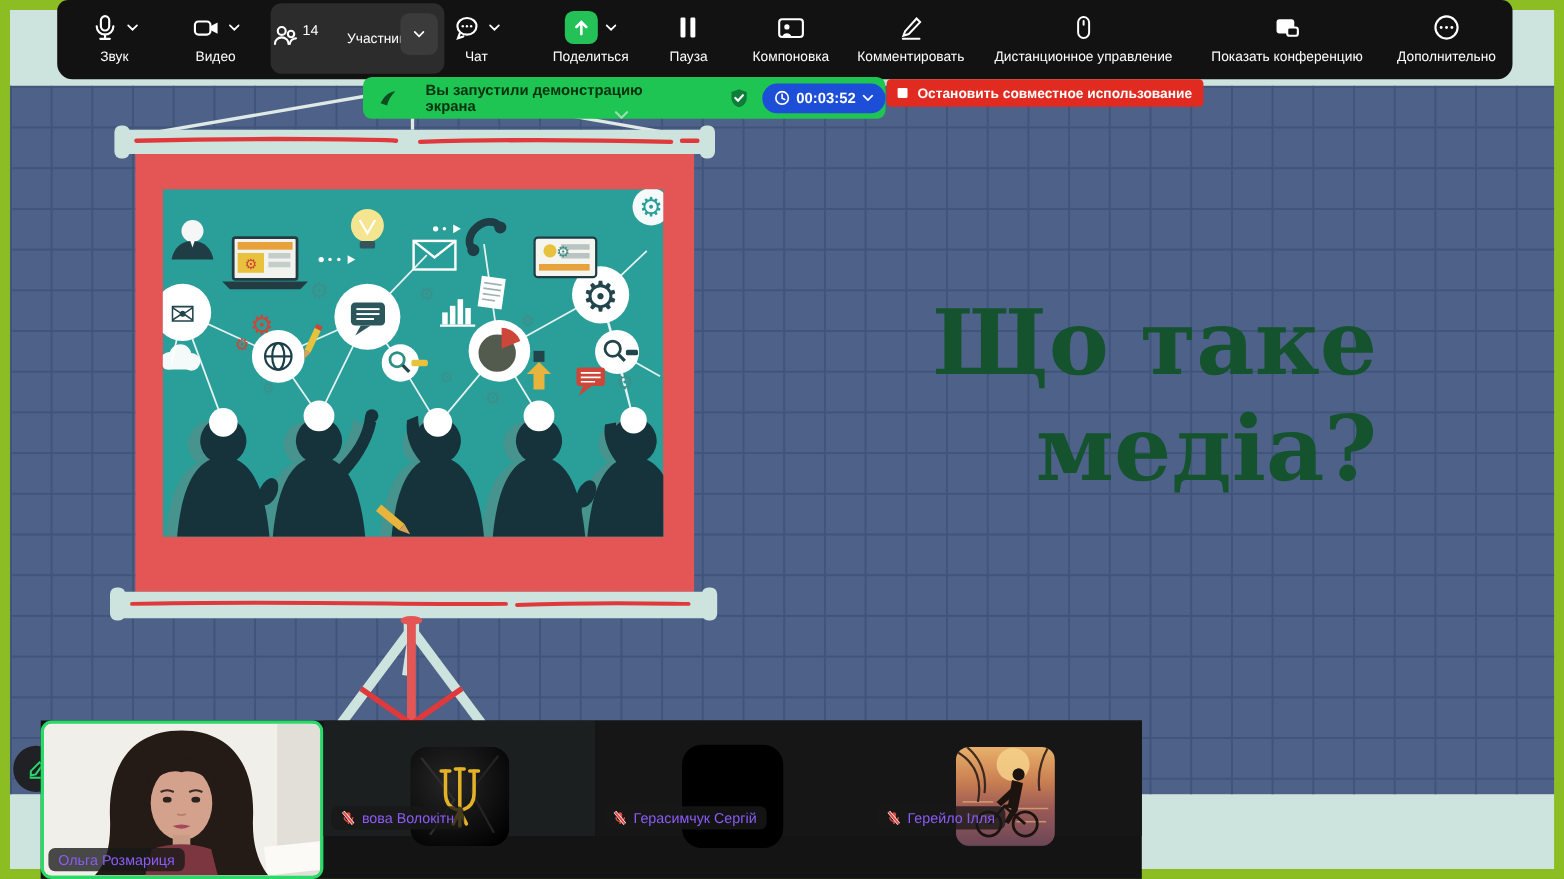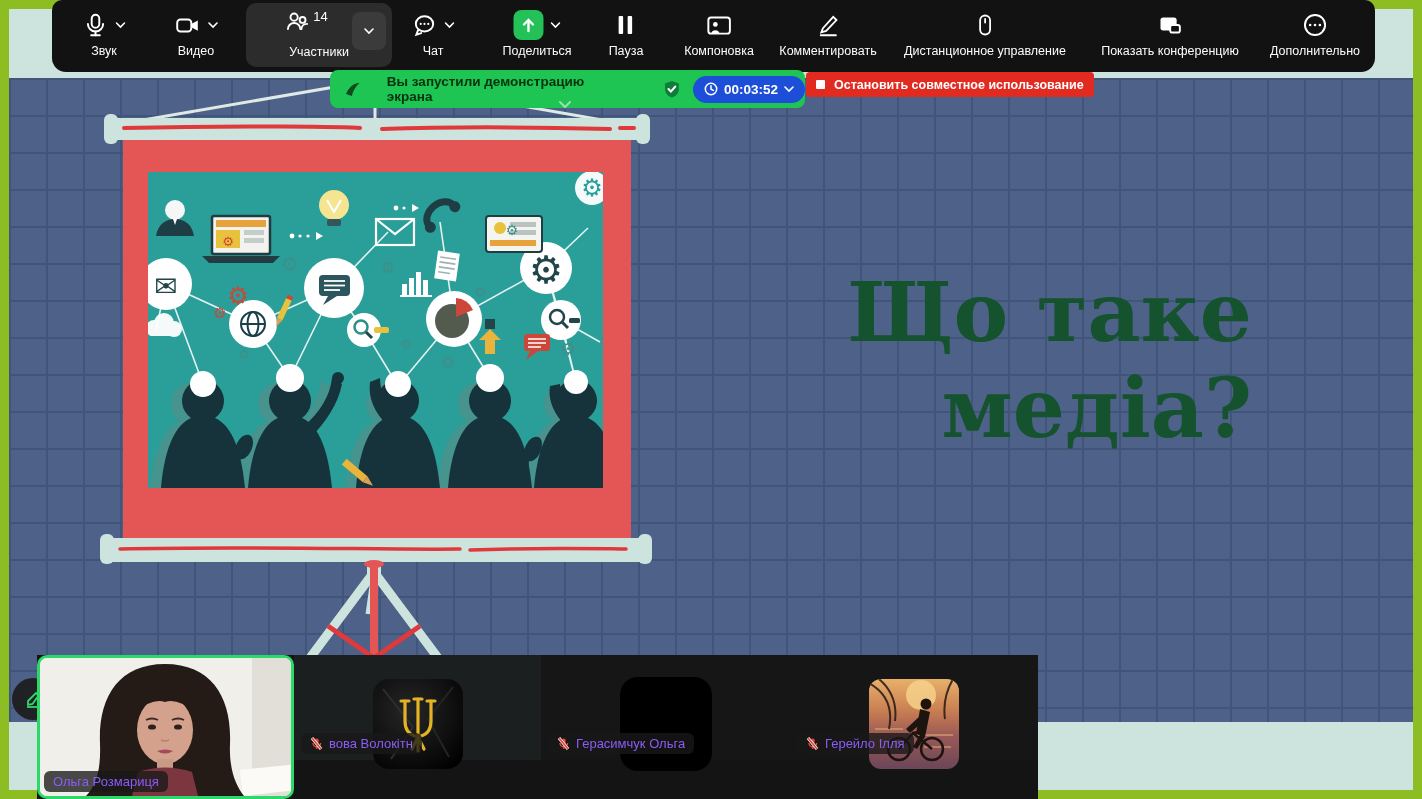--- a/index.html
+++ b/index.html
@@ -15,22 +15,22 @@
   .slide-title{position:absolute;left:828px;top:264px;width:424px;z-index:12;text-align:right;
     color:#14532d;font-family:"DejaVu Serif",serif;font-weight:bold;font-size:82px;line-height:96px;}
   
   .frame{position:absolute;inset:0;border:9px solid #8cbd23;z-index:30;pointer-events:none;}
   
   .toolbar{position:absolute;left:52px;top:0;width:1323px;height:72px;background:#121212;
     border-radius:10px 10px 14px 14px;z-index:60;color:#fff;}
   .tb-item{position:absolute;top:7px;display:flex;flex-direction:column;align-items:center;cursor:pointer;}
   .tb-item .ico-row{height:36px;display:flex;align-items:center;gap:7px;}
   .tb-item .lbl{font-size:12.5px;margin-top:1px;white-space:nowrap;color:#fdfdfd;}
-  .tb-part{position:absolute;left:194px;top:3px;width:146px;height:64px;background:#2c2c2c;
-    border-radius:10px;display:flex;flex-direction:column;align-items:center;cursor:pointer;}
+  .tb-part{position:absolute;left:194px;top:3px;width:158px;height:64px;background:#2c2c2c;
+    border-radius:10px;display:flex;flex-direction:row;align-items:center;cursor:pointer;}
   .tb-part .ico-row{height:38px;display:flex;align-items:flex-start;gap:2px;margin-top:4px;margin-right:26px;}
   .tb-part .badge{font-size:13px;color:#fff;margin-top:2px;}
   .tb-part .lbl{font-size:12.5px;color:#fdfdfd;white-space:nowrap;}
   .tb-part .chev-box{position:absolute;right:6px;top:9px;width:34px;height:38px;background:#3b3b3b;
     border-radius:8px;display:flex;align-items:center;justify-content:center;}
   .share-ico{width:30px;height:30px;border-radius:8px;background:#23c158;display:flex;
     align-items:center;justify-content:center;}
   
   .banner{position:absolute;left:330px;top:70px;width:475px;height:38px;background:#1ec553;
     border-radius:8px;z-index:65;display:flex;align-items:center;padding:0;box-sizing:border-box;}
@@ -369,21 +369,21 @@
     <div class="tile" style="left:504px;width:249px;background:#161616;">
       <div class="avatar" style="top:22px;width:92px;height:94px;border-radius:18px;background:#000;"></div>
       <div class="name-pill">
         <svg width="13" height="13" viewBox="0 0 13 13">
           <rect x="5" y="1.5" width="3.6" height="6.5" rx="1.8" fill="#e04a42"></rect>
           <path d="M3,6 a3.8,3.8 0 0 0 7.6,0" stroke="#e04a42" stroke-width="1.4" fill="none"></path>
           <line x1="6.8" y1="9.8" x2="6.8" y2="12" stroke="#e04a42" stroke-width="1.4"></line>
           <line x1="2" y1="1" x2="11" y2="12" stroke="#fff" stroke-width="3"></line>
           <line x1="2" y1="1" x2="11" y2="12" stroke="#e04a42" stroke-width="1.8"></line>
         </svg>
-        <span class="nm">Герасимчук Ольга</span>
+        <span class="nm">Герасимчук Сергій</span>
       </div>
     </div>
 
     <div class="tile" style="left:753px;width:248px;background:#161616;">
       <svg class="avatar" style="top:24px;" width="90" height="90" viewBox="0 0 90 90">
         <defs>
           <linearGradient id="sunset" x1="0" y1="0" x2="0" y2="1">
             <stop offset="0%" stop-color="#e8b06a"></stop>
               <stop offset="35%" stop-color="#c97f52"></stop>
             <stop offset="62%" stop-color="#9c5a56"></stop>

